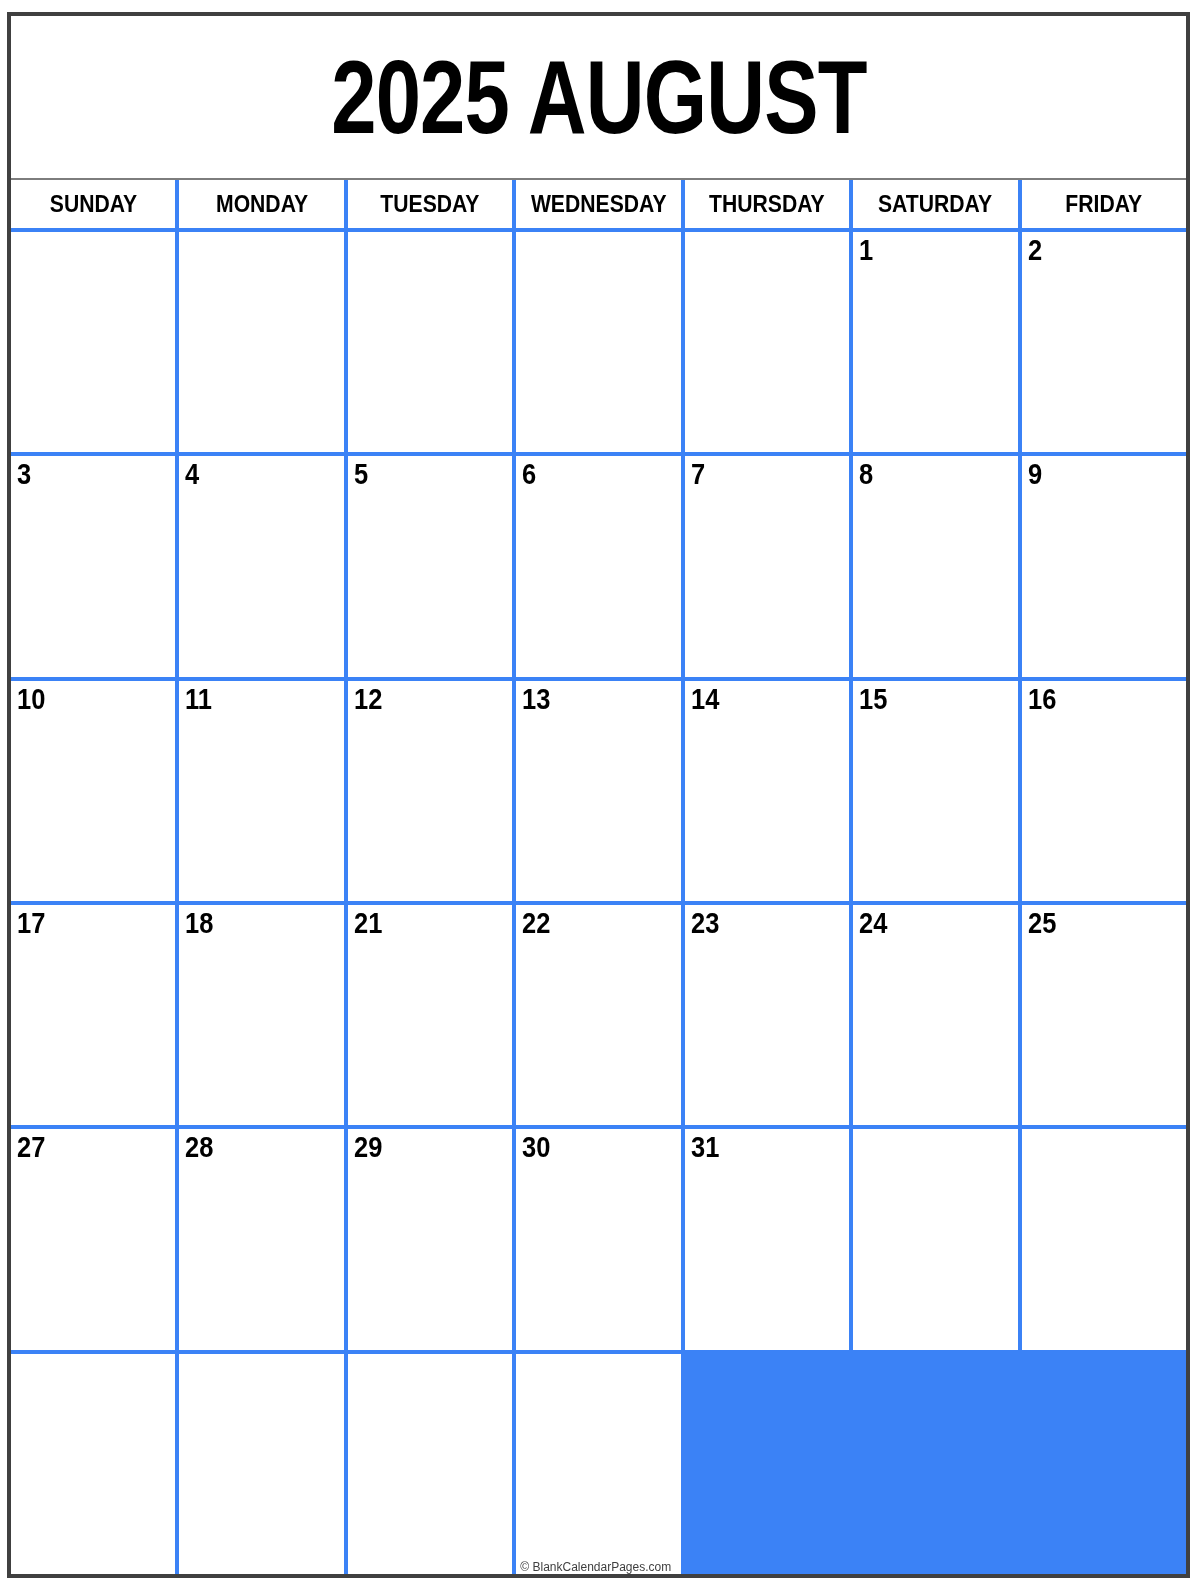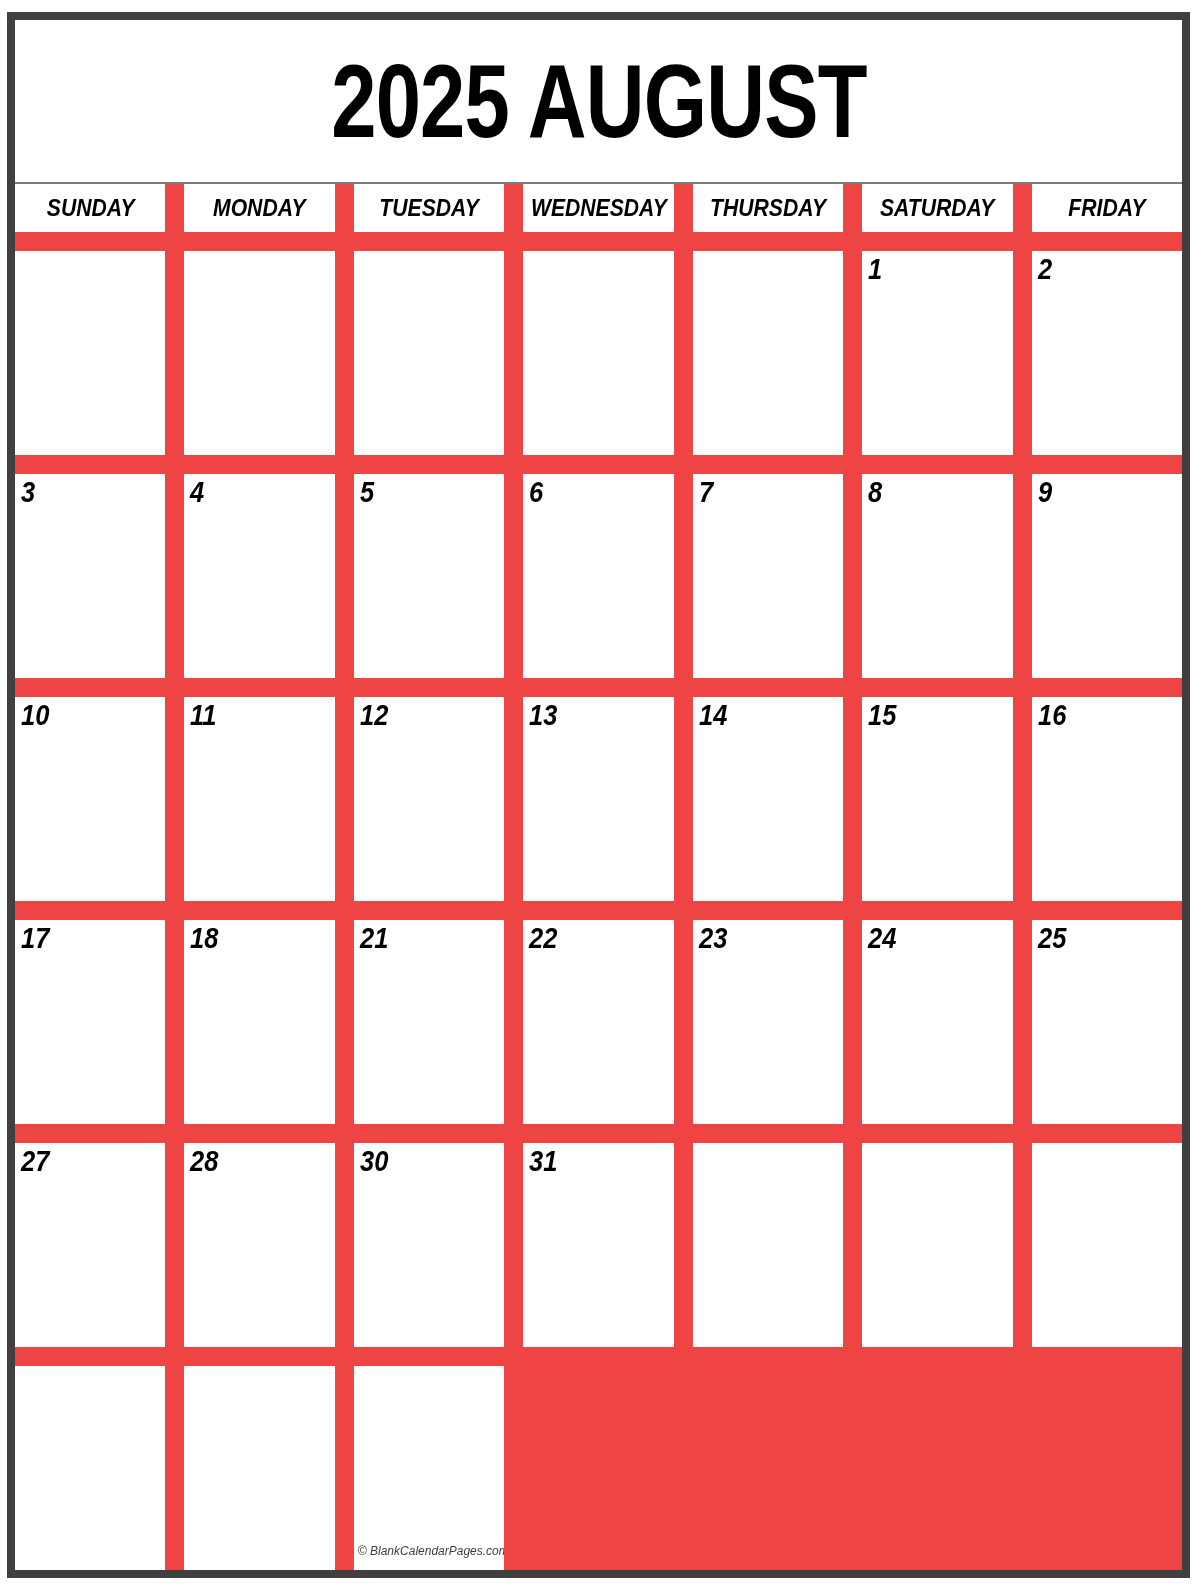--- a/index.html
+++ b/index.html
@@ -7,21 +7,21 @@
     width: 1197px; height: 1591px;
     background: #ffffff;
     font-family: "Liberation Sans", sans-serif;
     overflow: hidden;
     position: relative;
   }
   .page {
     position: absolute;
     left: 7px; top: 12px;
     width: 1183px; height: 1566px;
-    border: 8px solid #404040;
+    border: 4px solid #404040;
     background: #ffffff;
     display: flex;
     flex-direction: column;
   }
   .title-area {
     height: 162px;
     flex: none;
     display: flex;
     align-items: center;
     justify-content: center;
@@ -35,24 +35,23 @@
     transform: scaleX(0.79);
     transform-origin: center center;
     white-space: nowrap;
     line-height: 1;
   }
   .grid {
     flex: 1;
     display: grid;
     grid-template-columns: repeat(7, 1fr);
     grid-template-rows: 48px repeat(6, 1fr);
-    gap: 19px;
-    background: #ef4444;
+    gap: 4px;
+    background: #3b82f6;
     border-top: 2px solid #7d7d7d;
-    font-style: italic;
   }
   .hcell {
     background: #ffffff;
     display: flex;
     align-items: center;
     justify-content: center;
     overflow: hidden;
   }
   .hcell span {
     font-size: 23px;
@@ -73,21 +72,21 @@
     font-weight: bold;
     color: #000000;
     line-height: 1.05;
     margin: 2px 0 0 6px;
     transform: scaleX(0.85);
     transform-origin: left top;
   }
   .watermark {
     position: absolute;
     left: 4px;
-    bottom: 12px;
+    bottom: 0;
     font-size: 12px;
     font-weight: normal;
     color: #3f3f3f;
     white-space: nowrap;
   }
 </style>
 </head>
 <body>
 
 <div class="page">
@@ -146,20 +145,21 @@
     <div class="cell"><span class="day-number">17</span></div>
     <div class="cell"><span class="day-number">18</span></div>
     <div class="cell"><span class="day-number">21</span></div>
     <div class="cell"><span class="day-number">22</span></div>
     <div class="cell"><span class="day-number">23</span></div>
 
     <div class="cell"><span class="day-number">24</span></div>
     <div class="cell"><span class="day-number">25</span></div>
     <div class="cell"><span class="day-number">27</span></div>
     <div class="cell"><span class="day-number">28</span></div>
+    <div class="cell"><span class="day-number">29</span></div>
     <div class="cell"><span class="day-number">30</span></div>
 
     <div class="cell"><span class="day-number">31</span></div>
     <div class="cell"><span class="day-number"></span></div>
     <div class="cell"><span class="day-number"></span></div>
     <div class="cell"><span class="day-number"></span></div>
     <div class="cell"><span class="day-number"></span></div>
     <div class="cell"><span class="day-number"></span></div>
     <div class="cell">
       <span class="day-number"></span>

